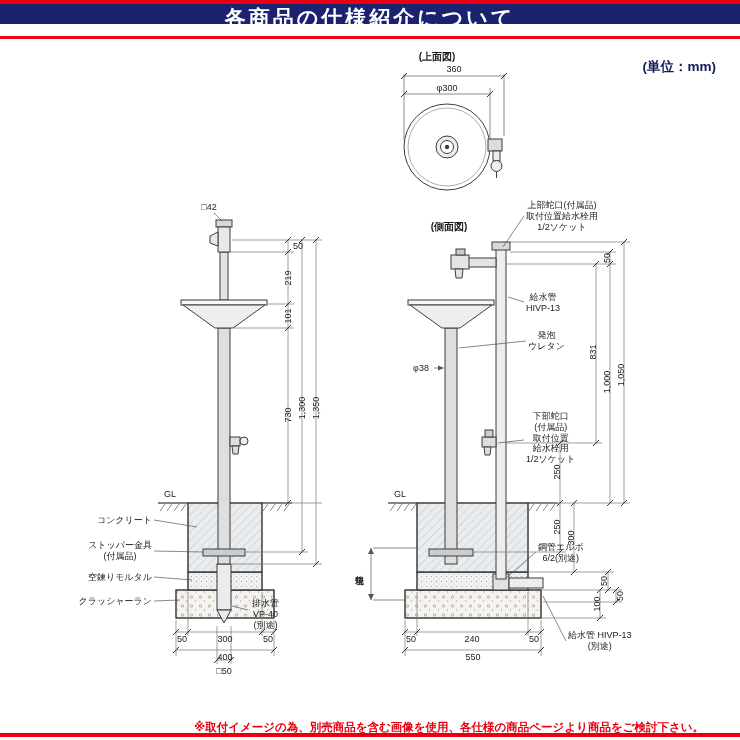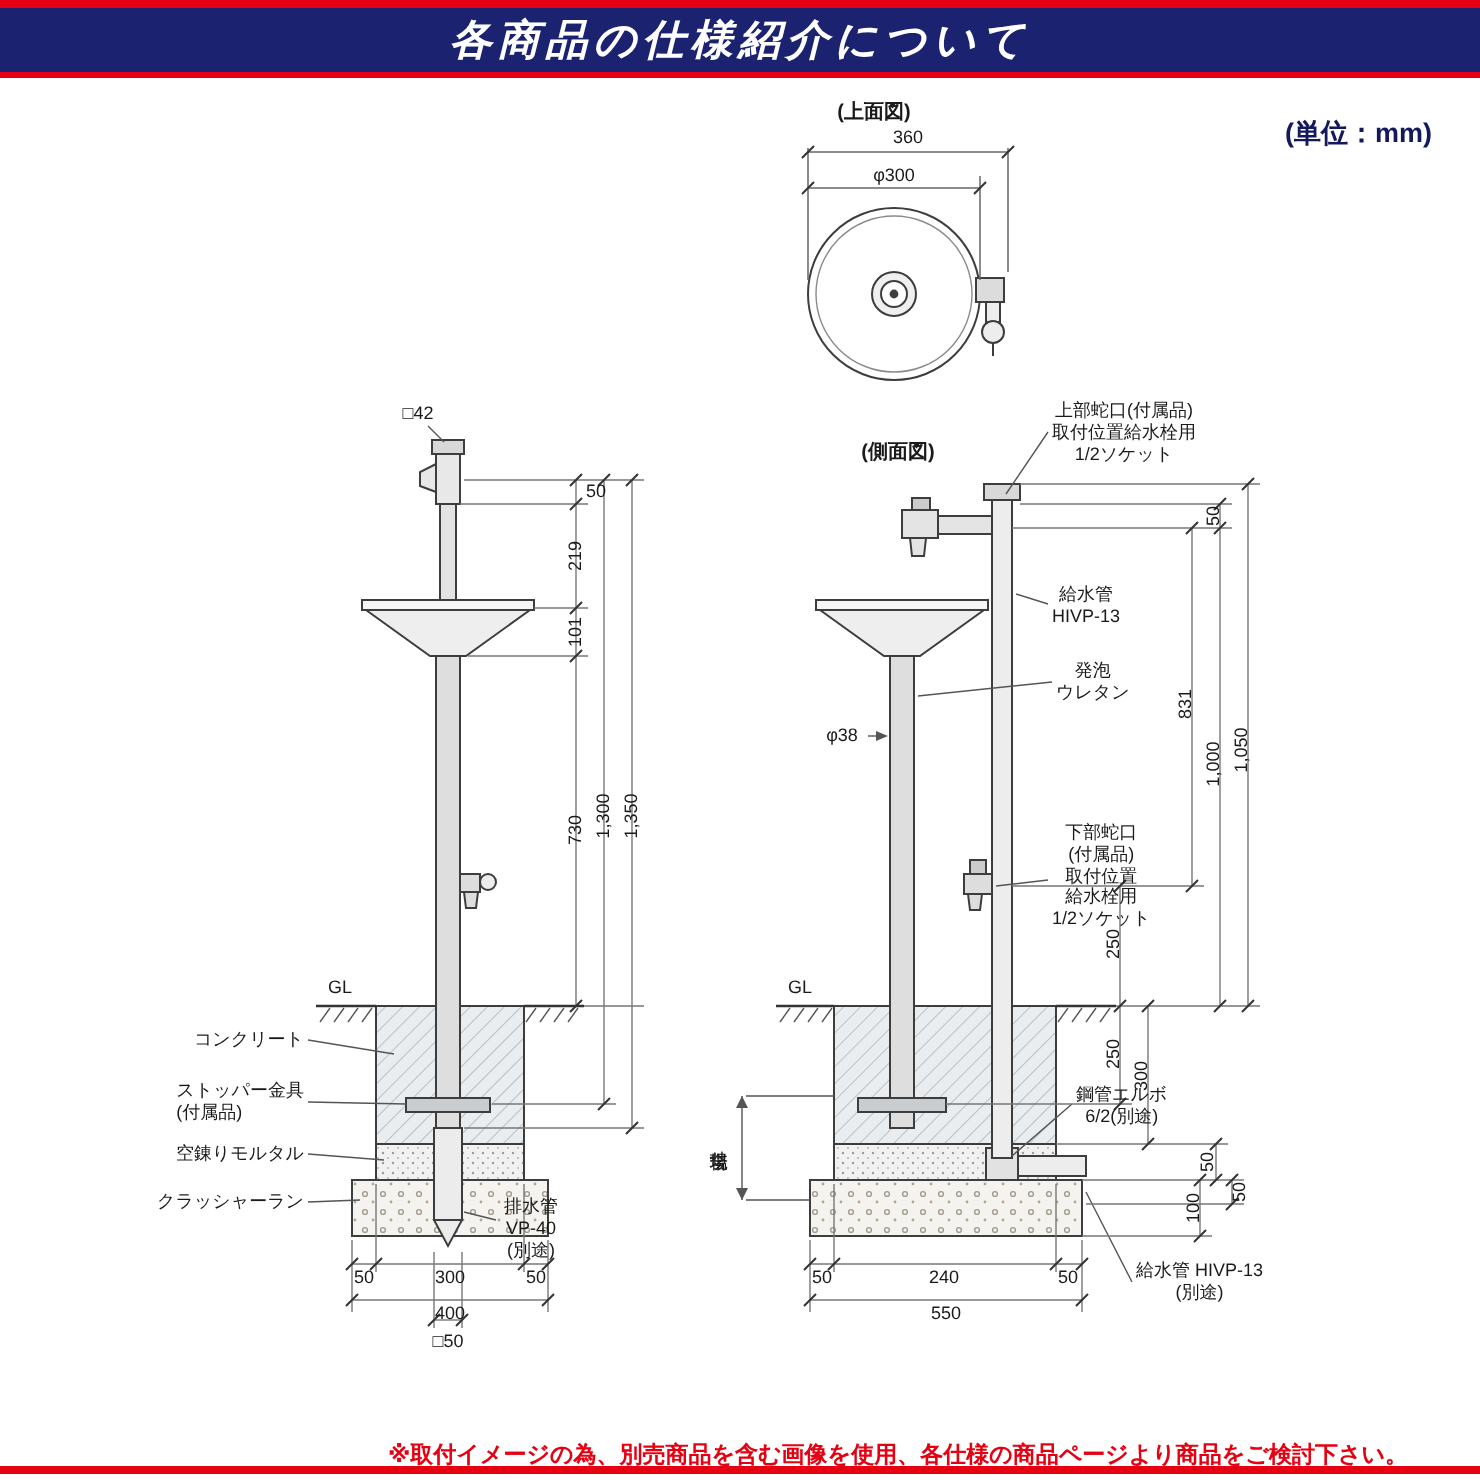--- a/index.html
+++ b/index.html
@@ -1,28 +1,28 @@
 <!DOCTYPE html>
 <html><head>
 <meta charset="utf-8">
 <style>
   * { margin:0; padding:0; box-sizing:border-box; }
   html,body { width:740px; height:740px; background:#fff; font-family:"Liberation Sans","DejaVu Sans",sans-serif; }
   .page { position:relative; width:740px; height:740px; background:#fff; overflow:hidden; }
   .redline { position:absolute; left:0; width:740px; background:#e60012; }
-  .titlebar { position:absolute; left:0; top:4px; width:740px; height:32px; background:#1b2370; color:#fff;
-              display:flex; align-items:center; justify-content:center; font-size:21px; font-weight:bold; letter-spacing:3px;font-style:italic; }
+  .titlebar { position:absolute; left:0; top:4px; width:740px; height:20px; background:#1b2370; color:#fff;
+              display:flex; justify-content:center; font-size:21px; font-weight:bold; letter-spacing:3px; }
   .unit { position:absolute; right:24px; top:42px; font-size:13.5px; font-weight:bold; color:#14185c;margin-top:16px; }
   svg.draw { position:absolute; left:0; top:0; }
   .lbl { position:absolute; font-size:9px; color:#1a1a1a; line-height:1.2; white-space:pre-line; text-align:center;
          transform:translate(-50%,-50%); }
   .lbl.bold { font-size:10px; font-weight:bold; }
   .lbl.v { transform:translate(-50%,-50%) rotate(-90deg); white-space:nowrap; }
   .lbl.l { transform:translate(0,-50%); text-align:center; }
-  .lbl.r { transform:translate(-100%,-50%); text-align:left; }
+  .lbl.r { transform:translate(-100%,-50%); text-align:center; }
   .lbl.vjp { writing-mode:vertical-rl; transform:translate(-50%,-50%); white-space:nowrap; }
   .note1 { position:absolute; right:38px; top:699px; font-size:10.5px; color:#e60012; }
   .note2 { position:absolute; right:36px; top:720px; font-size:11.5px; font-weight:bold; color:#e60012; }
 </style>
 </head>
 <body>
 
 <div class="page">
 
   <div class="redline" style="top:0;height:4px"></div>

